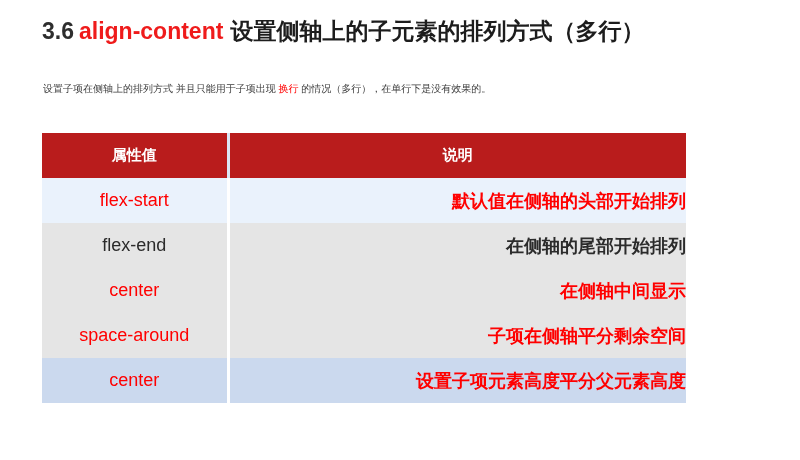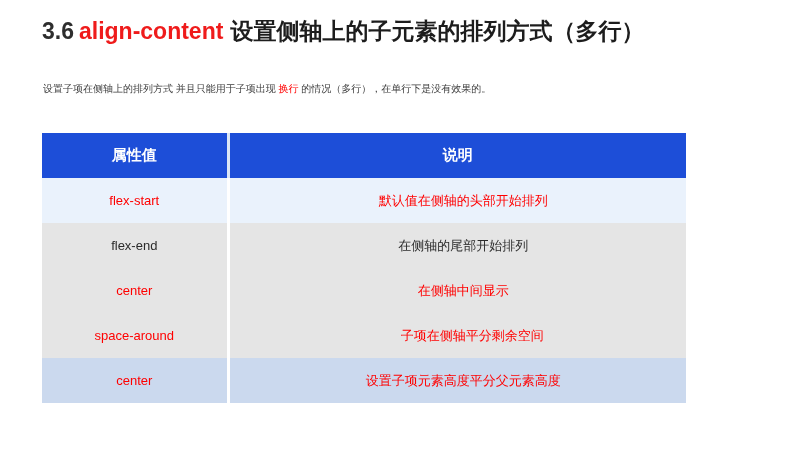--- a/index.html
+++ b/index.html
@@ -60,48 +60,49 @@
     left: 42px;
     top: 133px;
     width: 644px;
     border-collapse: collapse;
     table-layout: fixed;
   }
   .spec-table col.col-value { width: 186px; }
   .spec-table col.col-desc  { width: 458px; }
 
   .spec-table thead th {
-    background: #1d4ed8;
+    background: #b91c1c;
     color: #ffffff;
     font-size: 15px;
     font-weight: bold;
     height: 45px;
     text-align: center;
     vertical-align: middle;
     padding: 0;
     border: none;
   }
   .spec-table thead th.th-value {
     border-right: 3px solid #dbe6f5;
   }
 
   .spec-table tbody td {
     height: 45px;
     padding: 0;
     border: none;
     vertical-align: middle;
-    font-size: 13px;
+    font-size: 18px;
   }
   .spec-table tbody td.cell-value {
     text-align: center;
     border-right: 3px solid #ffffff;
   }
   .spec-table tbody td.cell-desc {
-    text-align: center;
+    text-align: right;
     padding-left: 11px;
+    font-weight: bold;
   }
   .spec-table tbody td.cell-desc.indent {
     padding-left: 29px;
   }
 
   
   .row-tint-light  td { background: #eaf2fc; }
   .row-tint-blue   td { background: #e5e5e5; }
   .row-tint-light2 td { background: #e5e5e5; margin-top: 15px; }
   .row-tint-gray   td { background: #cbd9ee; }

